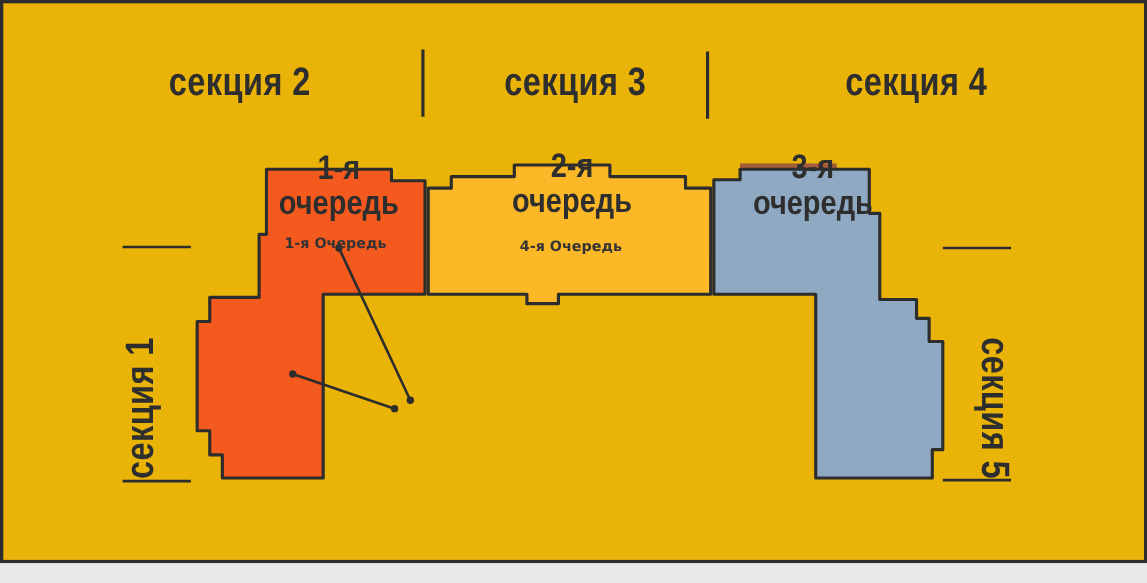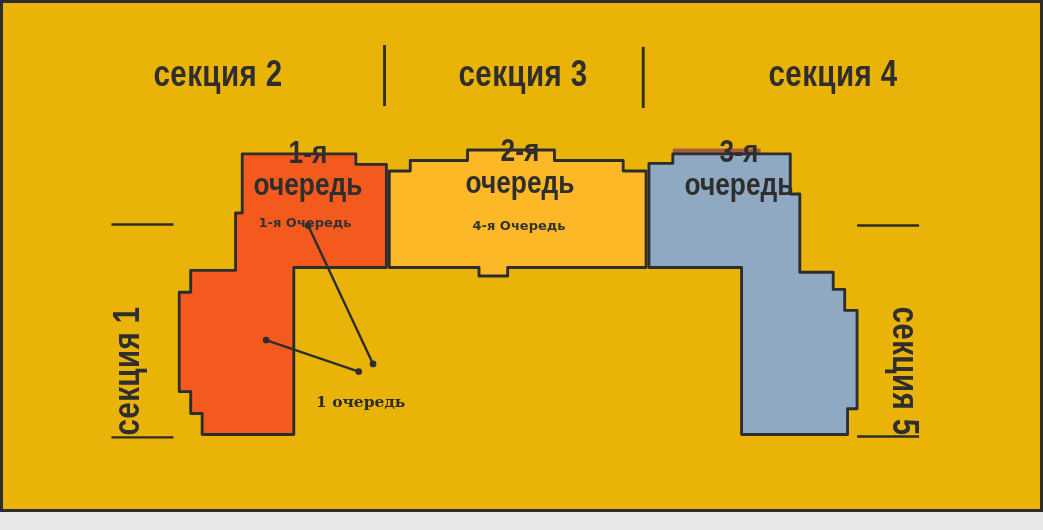--- a/index.html
+++ b/index.html
@@ -90,16 +90,15 @@
   <div class="lbl phase-big" style="left:517px;top:147px">2-я</div>
   <div class="lbl phase-big" style="left:517px;top:179px">очередь</div>
 
   <div class="lbl phase-big" style="left:736px;top:148px">3-я</div>
   <div class="lbl phase-big" style="left:736px;top:181px">очередь</div>
 
   <div class="lbl phase-sub" style="left:302px;top:219px">1-я Очередь</div>
   <div class="lbl phase-sub" style="left:516px;top:222px">4-я Очередь</div>
 
   <div class="annotation">
-    <div>1 очередь</div>
   </div>
 
 </div>
 
 </body></html>

